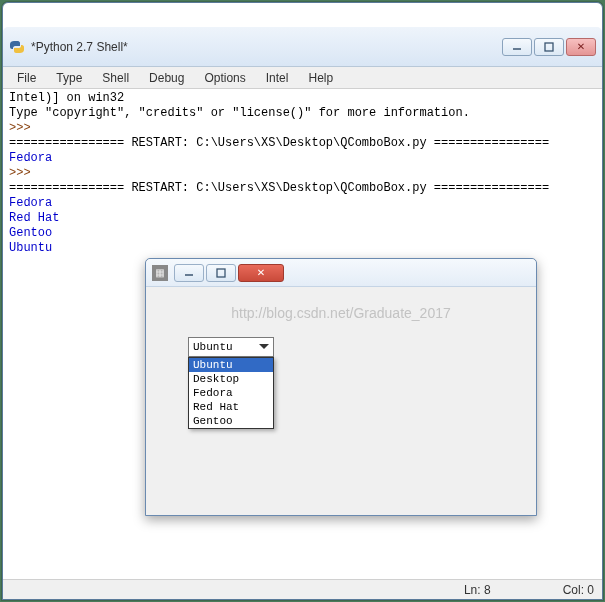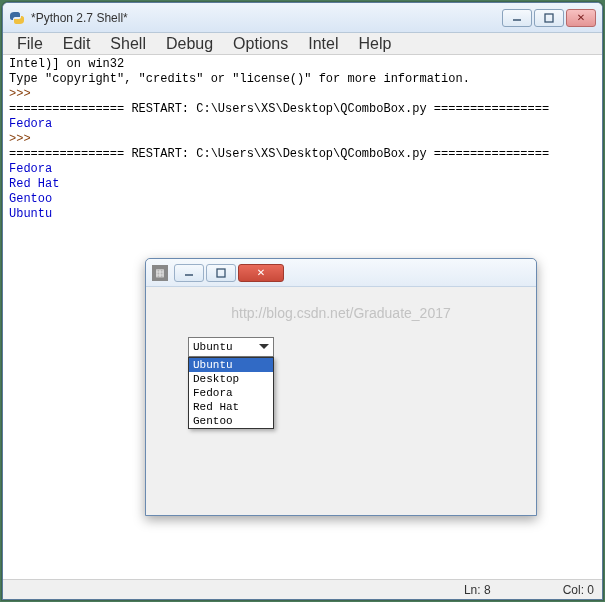--- a/index.html
+++ b/index.html
@@ -15,27 +15,28 @@
       position: absolute;
       top: 2px; left: 2px; right: 2px; bottom: 2px;
       background: #fff;
       border: 1px solid #5a7a9a;
       border-radius: 6px 6px 0 0;
       box-shadow: 0 0 0 1px rgba(0,0,0,0.15);
       display: flex;
       flex-direction: column;
     }
     .titlebar {
-      height: 30px;
+      height: 40px;
       background: linear-gradient(#eef4fb, #d9e6f5);
       border-bottom: 1px solid #b8c8d8;
       display: flex;
       align-items: center;
       padding: 12px 6px;
       border-radius: 5px 5px 0 0;
+      margin-top: 24px;
     }
     .app-icon {
       width: 16px; height: 16px;
       margin-right: 6px;
       display: inline-flex;
       align-items: center;
       justify-content: center;
     }
     .title-text {
       font-size: 12px;
@@ -63,21 +64,21 @@
       border-color: #b76a6a;
       color: #7a2020;
     }
     .menubar {
       height: 22px;
       background: #f0f0f0;
       border-bottom: 1px solid #d0d0d0;
       display: flex;
       align-items: center;
       padding: 0 4px;
-      font-size: 16px;
+      font-size: 12px;
       color: #333;
     }
     .menu-item {
       padding: 2px 10px;
       cursor: pointer;
     }
     .shell-content {
       flex: 1;
       background: #fff;
       font-family: "Courier New", monospace;
@@ -232,21 +233,21 @@
           </svg>
         </div>
       <div class="win-btn close">
           <span>✕</span>
         </div>
     </div>
   </div>
 
   <div class="menubar">
     <span class="menu-item">File</span>
-    <span class="menu-item">Edit</span>
+    <span class="menu-item">Type</span>
     <span class="menu-item">Shell</span>
     <span class="menu-item">Debug</span>
     <span class="menu-item">Options</span>
     <span class="menu-item">Intel</span>
     <span class="menu-item">Help</span>
   </div>
 
   <div class="shell-content">
     <div class="line">Intel)] on win32</div>
     <div class="line">Type "copyright", "credits" or "license()" for more information.</div>

